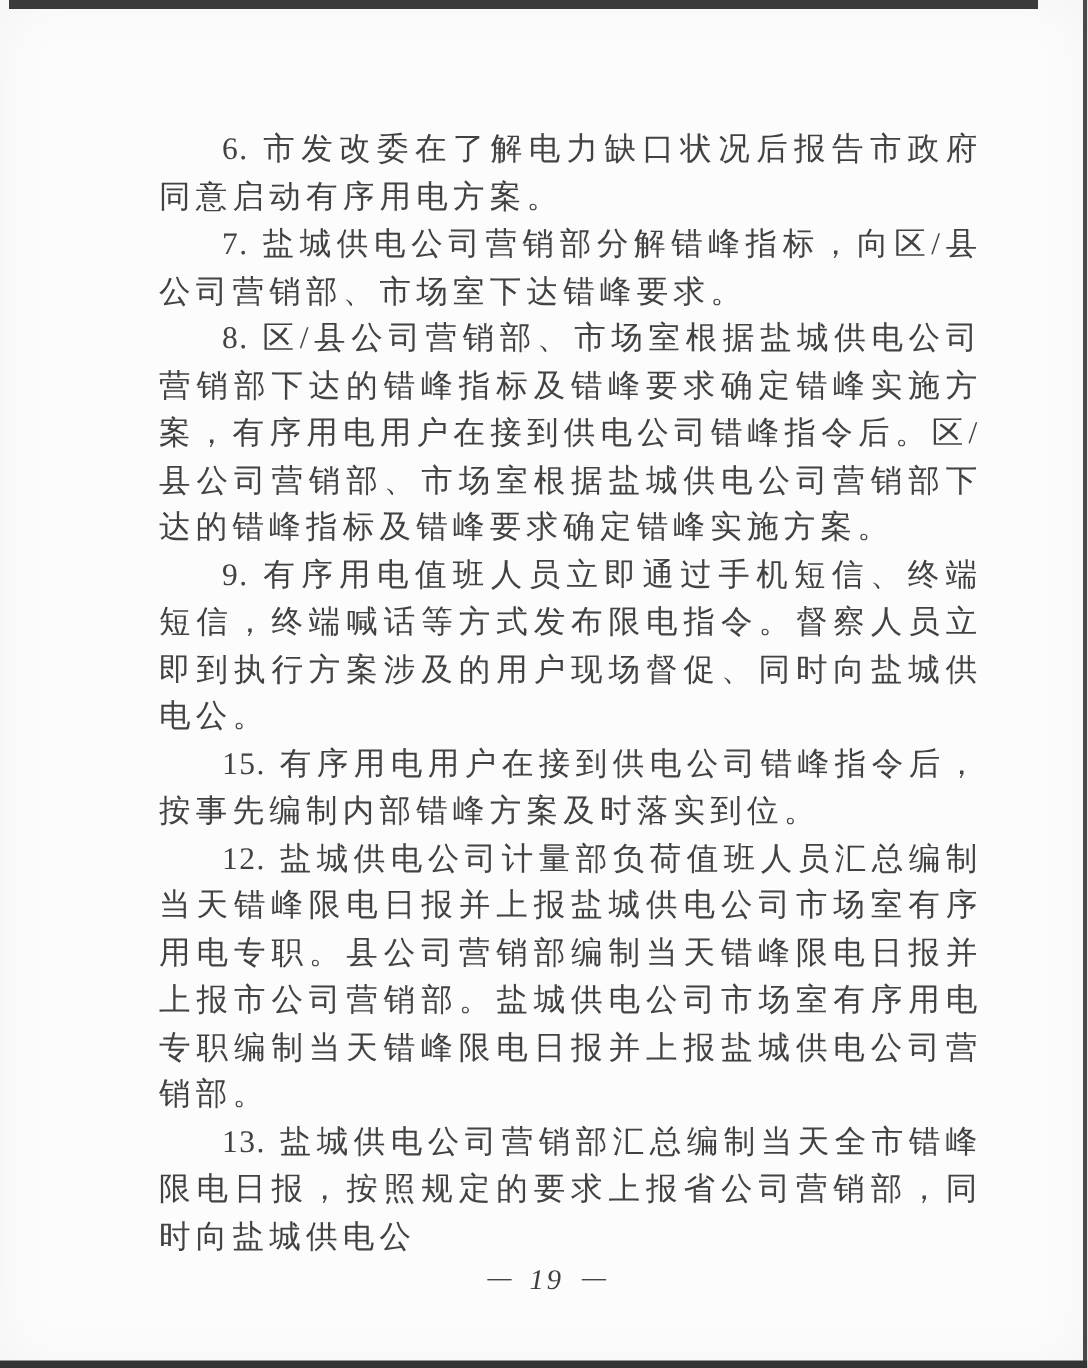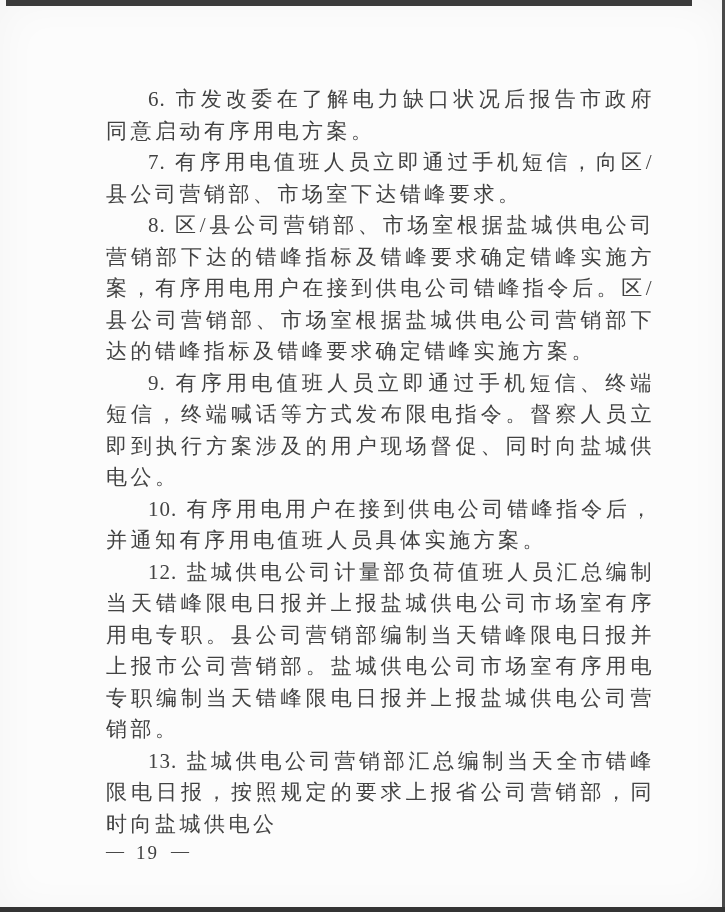--- a/index.html
+++ b/index.html
@@ -52,26 +52,27 @@
     color: #424242;
     text-align: justify;
   }
   .para-num {
     letter-spacing: 1px;
     padding-right: 9px;
   }
   .footer {
     position: absolute;
     top: 841px;
-    left: 106px;
+    left: 90px;
     width: 549px;
-    text-align: left;
+    text-align: center;
     font-size: 19px;
     color: #3f3f3f;
     line-height: 24px;
+    font-style: italic;
   }
   .footer .page-num {
     margin: 0 12px;
     letter-spacing: 2px;
   }
   .footer .dash {
     position: relative;
     top: -2px;
     font-size: 18px;
   }
@@ -80,24 +81,24 @@
 <body>
 
 <div class="page">
 
   <div class="edge-top"></div>
   <div class="edge-right"></div>
   <div class="edge-bottom"></div>
 
   <div class="doc-body">
     <p class="para"><span class="para-num">6.</span><span>市发改委在了解电力缺口状况后报告市政府同意启动有序用电方案。</span></p>
-    <p class="para"><span class="para-num">7.</span><span>有序用电值班人员立即通过手机短信，向区/县公司营销部、市场室下达错峰要求。</span></p>
+    <p class="para"><span class="para-num">7.</span><span>盐城供电公司营销部分解错峰指标，向区/县公司营销部、市场室下达错峰要求。</span></p>
     <p class="para"><span class="para-num">8.</span><span>区/县公司营销部、市场室根据盐城供电公司营销部下达的错峰指标及错峰要求确定错峰实施方案，有序用电用户在接到供电公司错峰指令后。区/县公司营销部、市场室根据盐城供电公司营销部下达的错峰指标及错峰要求确定错峰实施方案。</span></p>
     <p class="para"><span class="para-num">9.</span><span>有序用电值班人员立即通过手机短信、终端短信，终端喊话等方式发布限电指令。督察人员立即到执行方案涉及的用户现场督促、同时向盐城供电公。</span></p>
-    <p class="para"><span class="para-num">10.</span><span>有序用电用户在接到供电公司错峰指令后，并通知有序用电值班人员具体实施方案。</span></p>
+    <p class="para"><span class="para-num">15.</span><span>有序用电用户在接到供电公司错峰指令后，按事先编制内部错峰方案及时落实到位。</span></p>
     <p class="para"><span class="para-num">12.</span><span>盐城供电公司计量部负荷值班人员汇总编制当天错峰限电日报并上报盐城供电公司市场室有序用电专职。县公司营销部编制当天错峰限电日报并上报市公司营销部。盐城供电公司市场室有序用电专职编制当天错峰限电日报并上报盐城供电公司营销部。</span></p>
     <p class="para"><span class="para-num">13.</span><span>盐城供电公司营销部汇总编制当天全市错峰限电日报，按照规定的要求上报省公司营销部，同时向盐城供电公</span></p>
   </div>
 
   <div class="footer">
     <span class="dash">—</span><span class="page-num">19</span><span class="dash">—</span>
   </div>
 
 </div>
 

